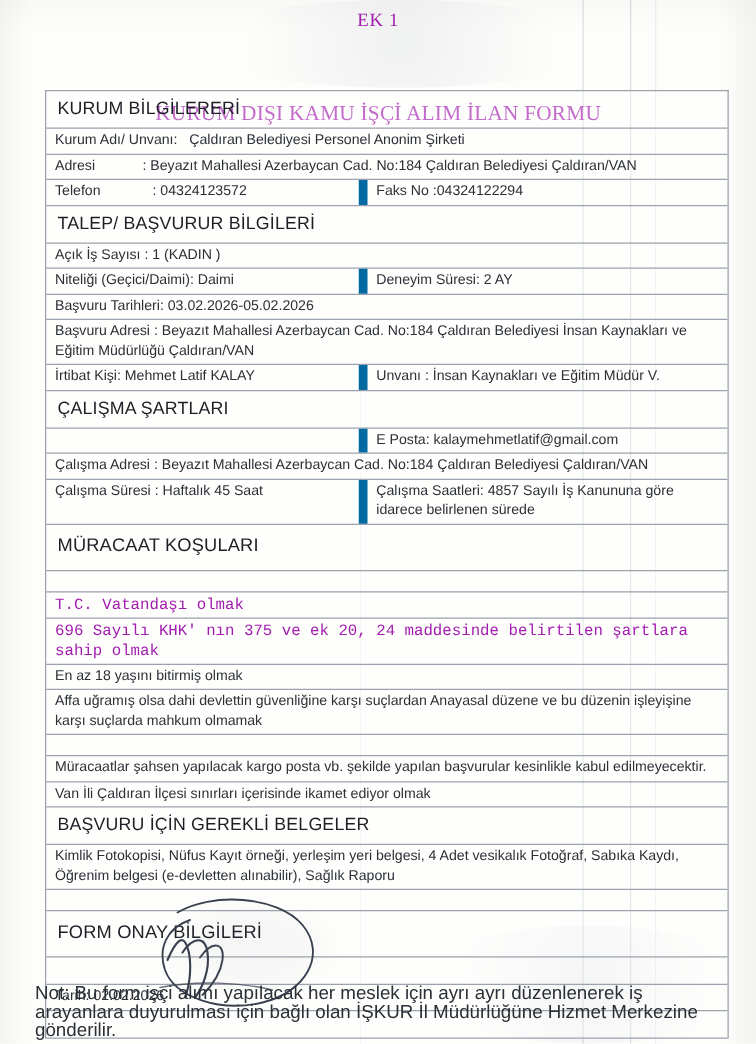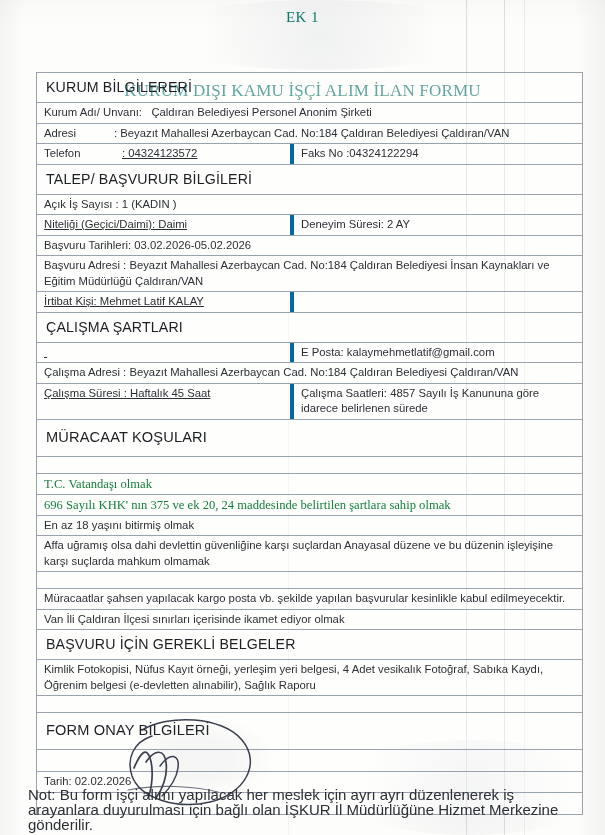--- a/index.html
+++ b/index.html
@@ -44,21 +44,21 @@
     background: radial-gradient(circle, rgba(120,130,150,0.10) 0%, rgba(255,255,255,0) 70%);
     pointer-events: none;
   }
 
   
   .doc-head {
     position: absolute;
     left: 0; right: 0;
     text-align: center;
     font-family: "Liberation Serif", serif;
-    color: #0f766e;
+    color: #a21caf;
   }
   #ek-label {
     top: 9px;
     font-size: 15px;
     letter-spacing: .5px;
   }
   #form-title {
     top: 33px;
     font-size: 17px;
     letter-spacing: .2px;
@@ -85,22 +85,21 @@
   .cell {
     padding: 2px 6px 2px 7px;
     box-sizing: border-box;
     font-size: 11.3px;
     line-height: 15.5px;
     flex: 1 1 auto;
   }
   .cell.left {
     width: 257px;
     flex: 0 0 257px;
-    border-right: 4px solid #0369a1;
-    text-decoration: underline;
+    border-right: 7px solid #0369a1;
   }
   .cell.right {
     flex: 1 1 auto;
   }
   .cell.full { width: 100%; }
 
   .section-head {
     font-weight: normal;
     font-size: 14.2px;
     line-height: 18px;
@@ -109,24 +108,24 @@
     color: #1c1f25;
   }
   .section-head.tall {
     padding: 8px 7px 10px 9px;
     font-size: 14.6px;
   }
   .row.blank .cell { height: 15px; }
   .row.blank2 .cell { height: 21px; }
 
   .serif {
-    font-family: Liberation Serif, serif;
+    font-family: Liberation Mono, monospace;
     font-size: 12.6px;
     line-height: 16px;
-    color: #15803d;
+    color: #a21caf;
   }
   .two-line { line-height: 15.5px; }
 
   
   #note {
     position: absolute;
     left: 28px;
     top: 787px;
     width: 560px;
     font-size: 15px;
@@ -196,20 +195,21 @@
     <div class="cell right">Deneyim Süresi:  2 AY</div>
   </div>
   <div class="row">
     <div class="cell full">Başvuru Tarihleri: 03.02.2026-05.02.2026</div>
   </div>
   <div class="row">
     <div class="cell full two-line">Başvuru Adresi : Beyazıt Mahallesi Azerbaycan Cad. No:184 Çaldıran Belediyesi İnsan Kaynakları ve Eğitim Müdürlüğü Çaldıran/VAN</div>
   </div>
   <div class="row">
     <div class="cell left">İrtibat Kişi: Mehmet Latif KALAY</div>
+    <div class="cell right">Unvanı : İnsan Kaynakları ve Eğitim Müdür V.</div>
   </div>
   <div class="row">
     <div class="cell full section-head">ÇALIŞMA ŞARTLARI</div>
   </div>
 
   <div class="row">
     <div class="cell left">&nbsp;</div>
     <div class="cell right">E Posta: kalaymehmetlatif@gmail.com</div>
   </div>
   <div class="row">

